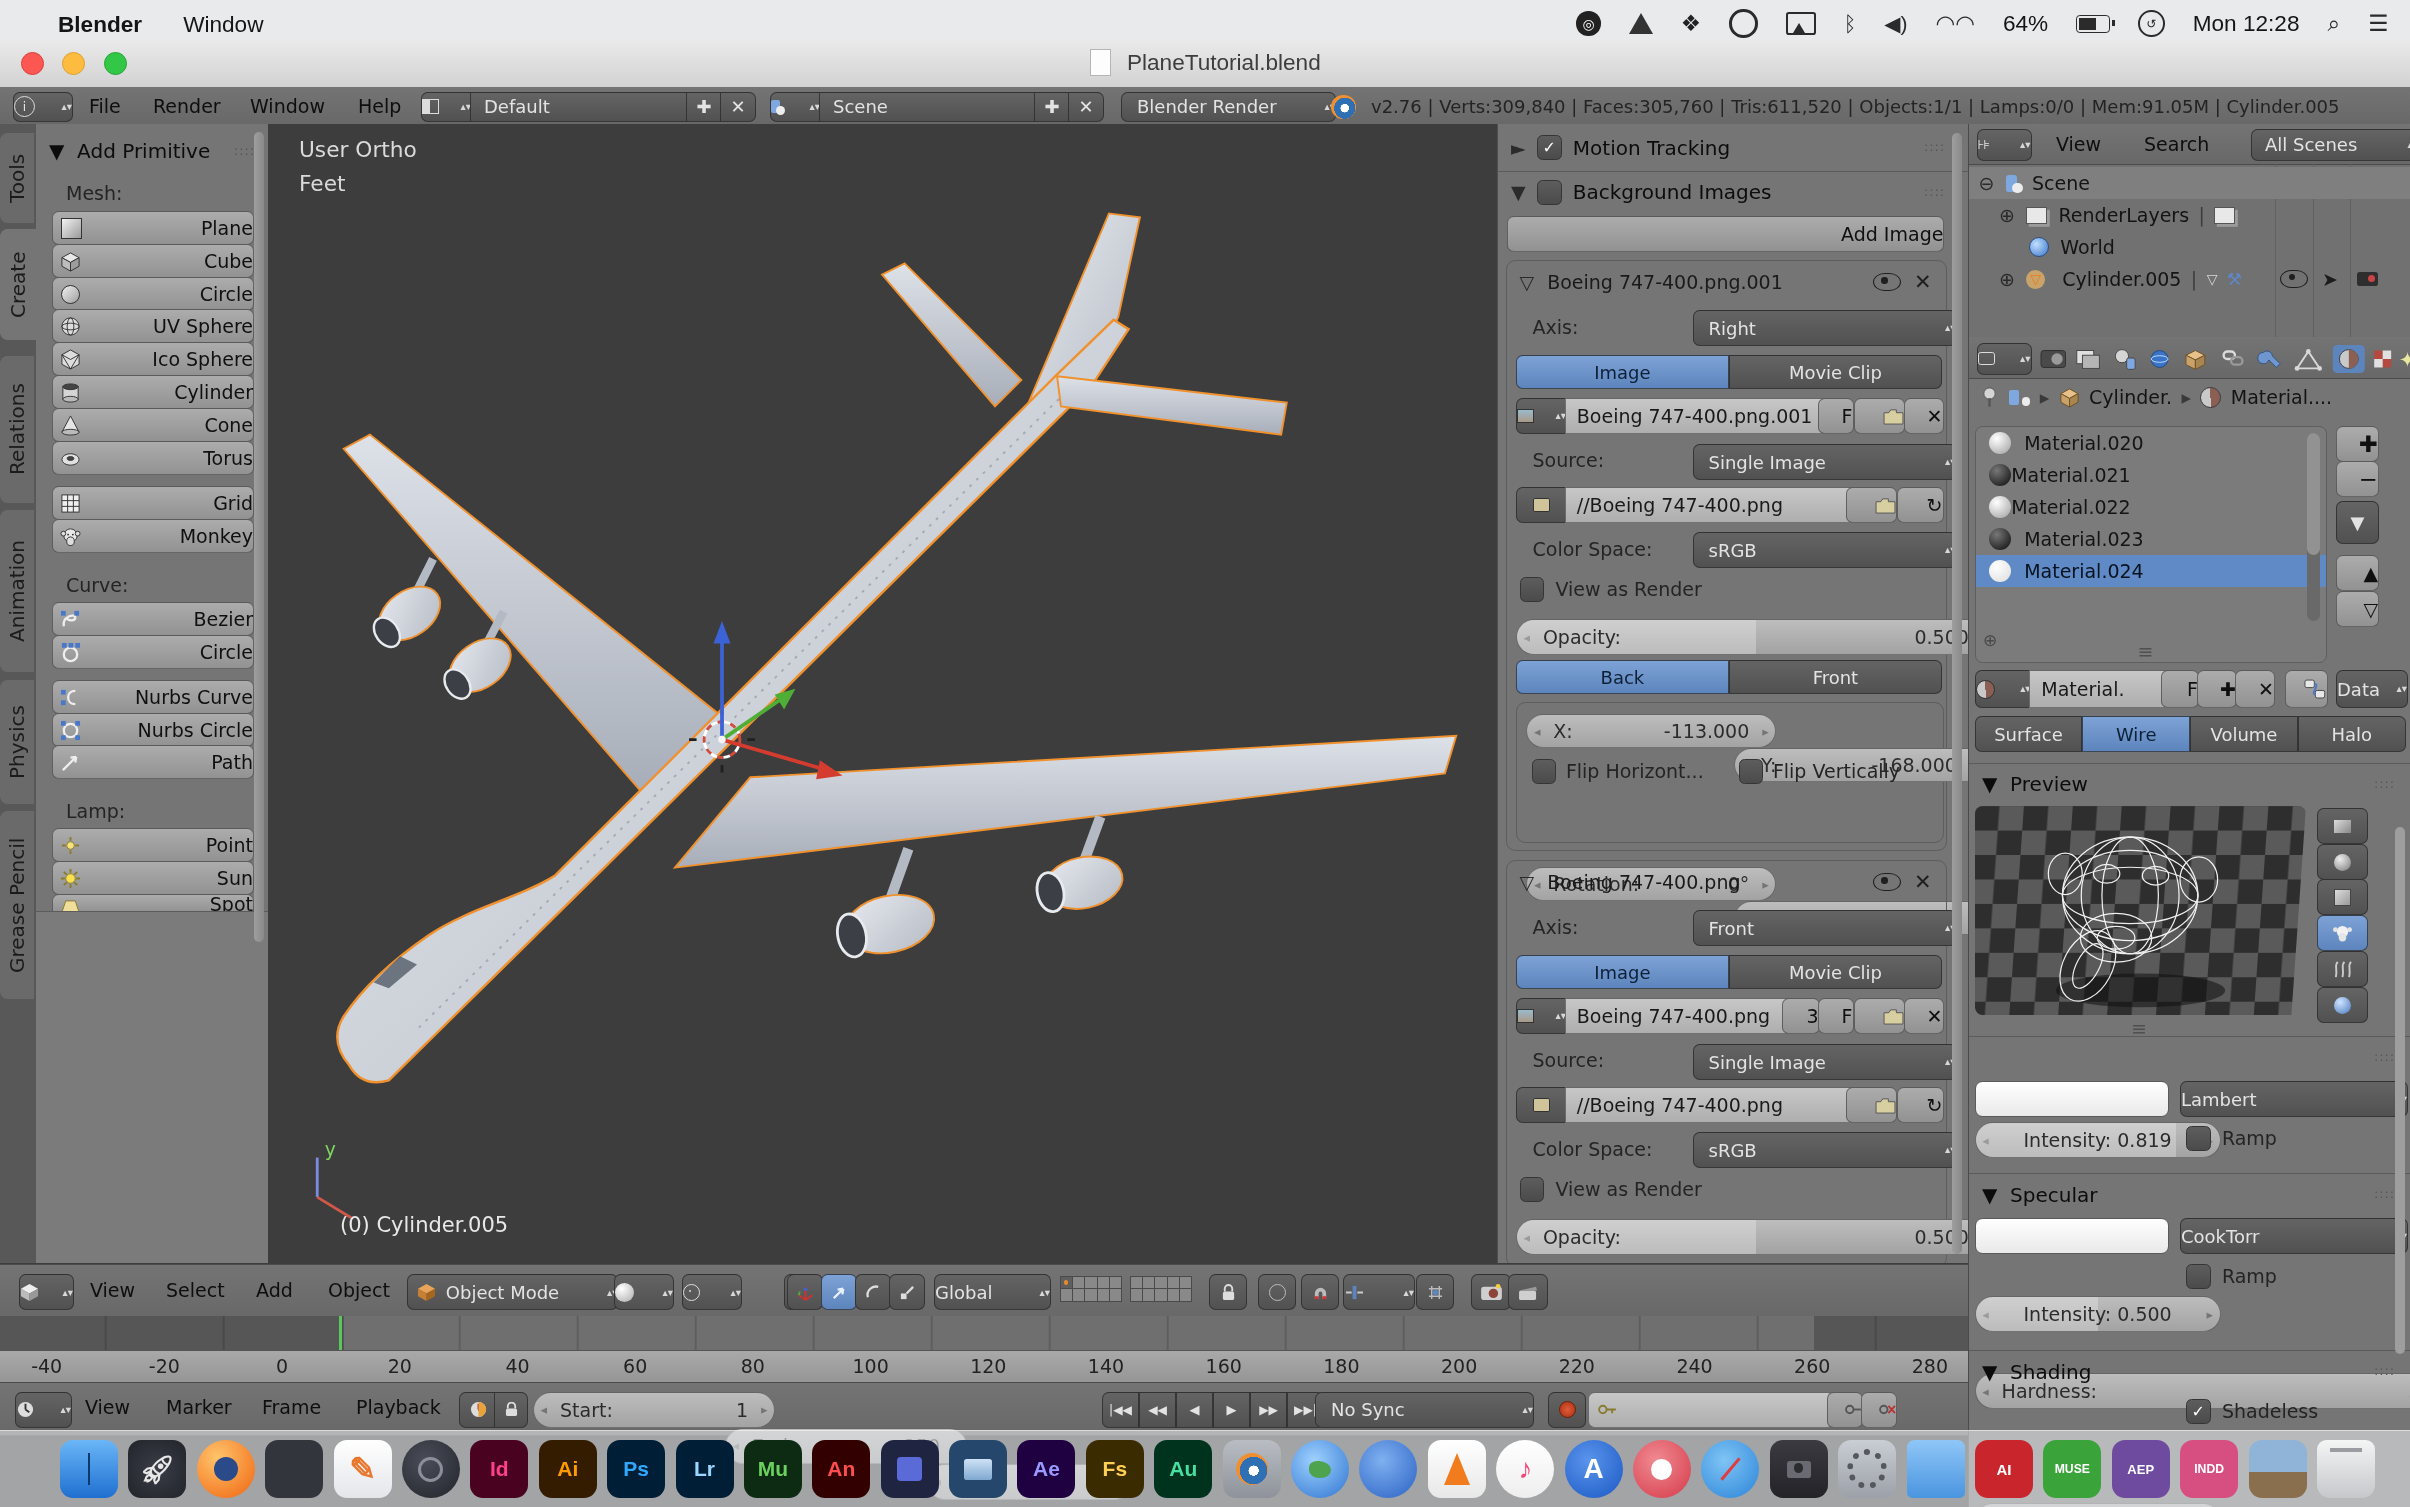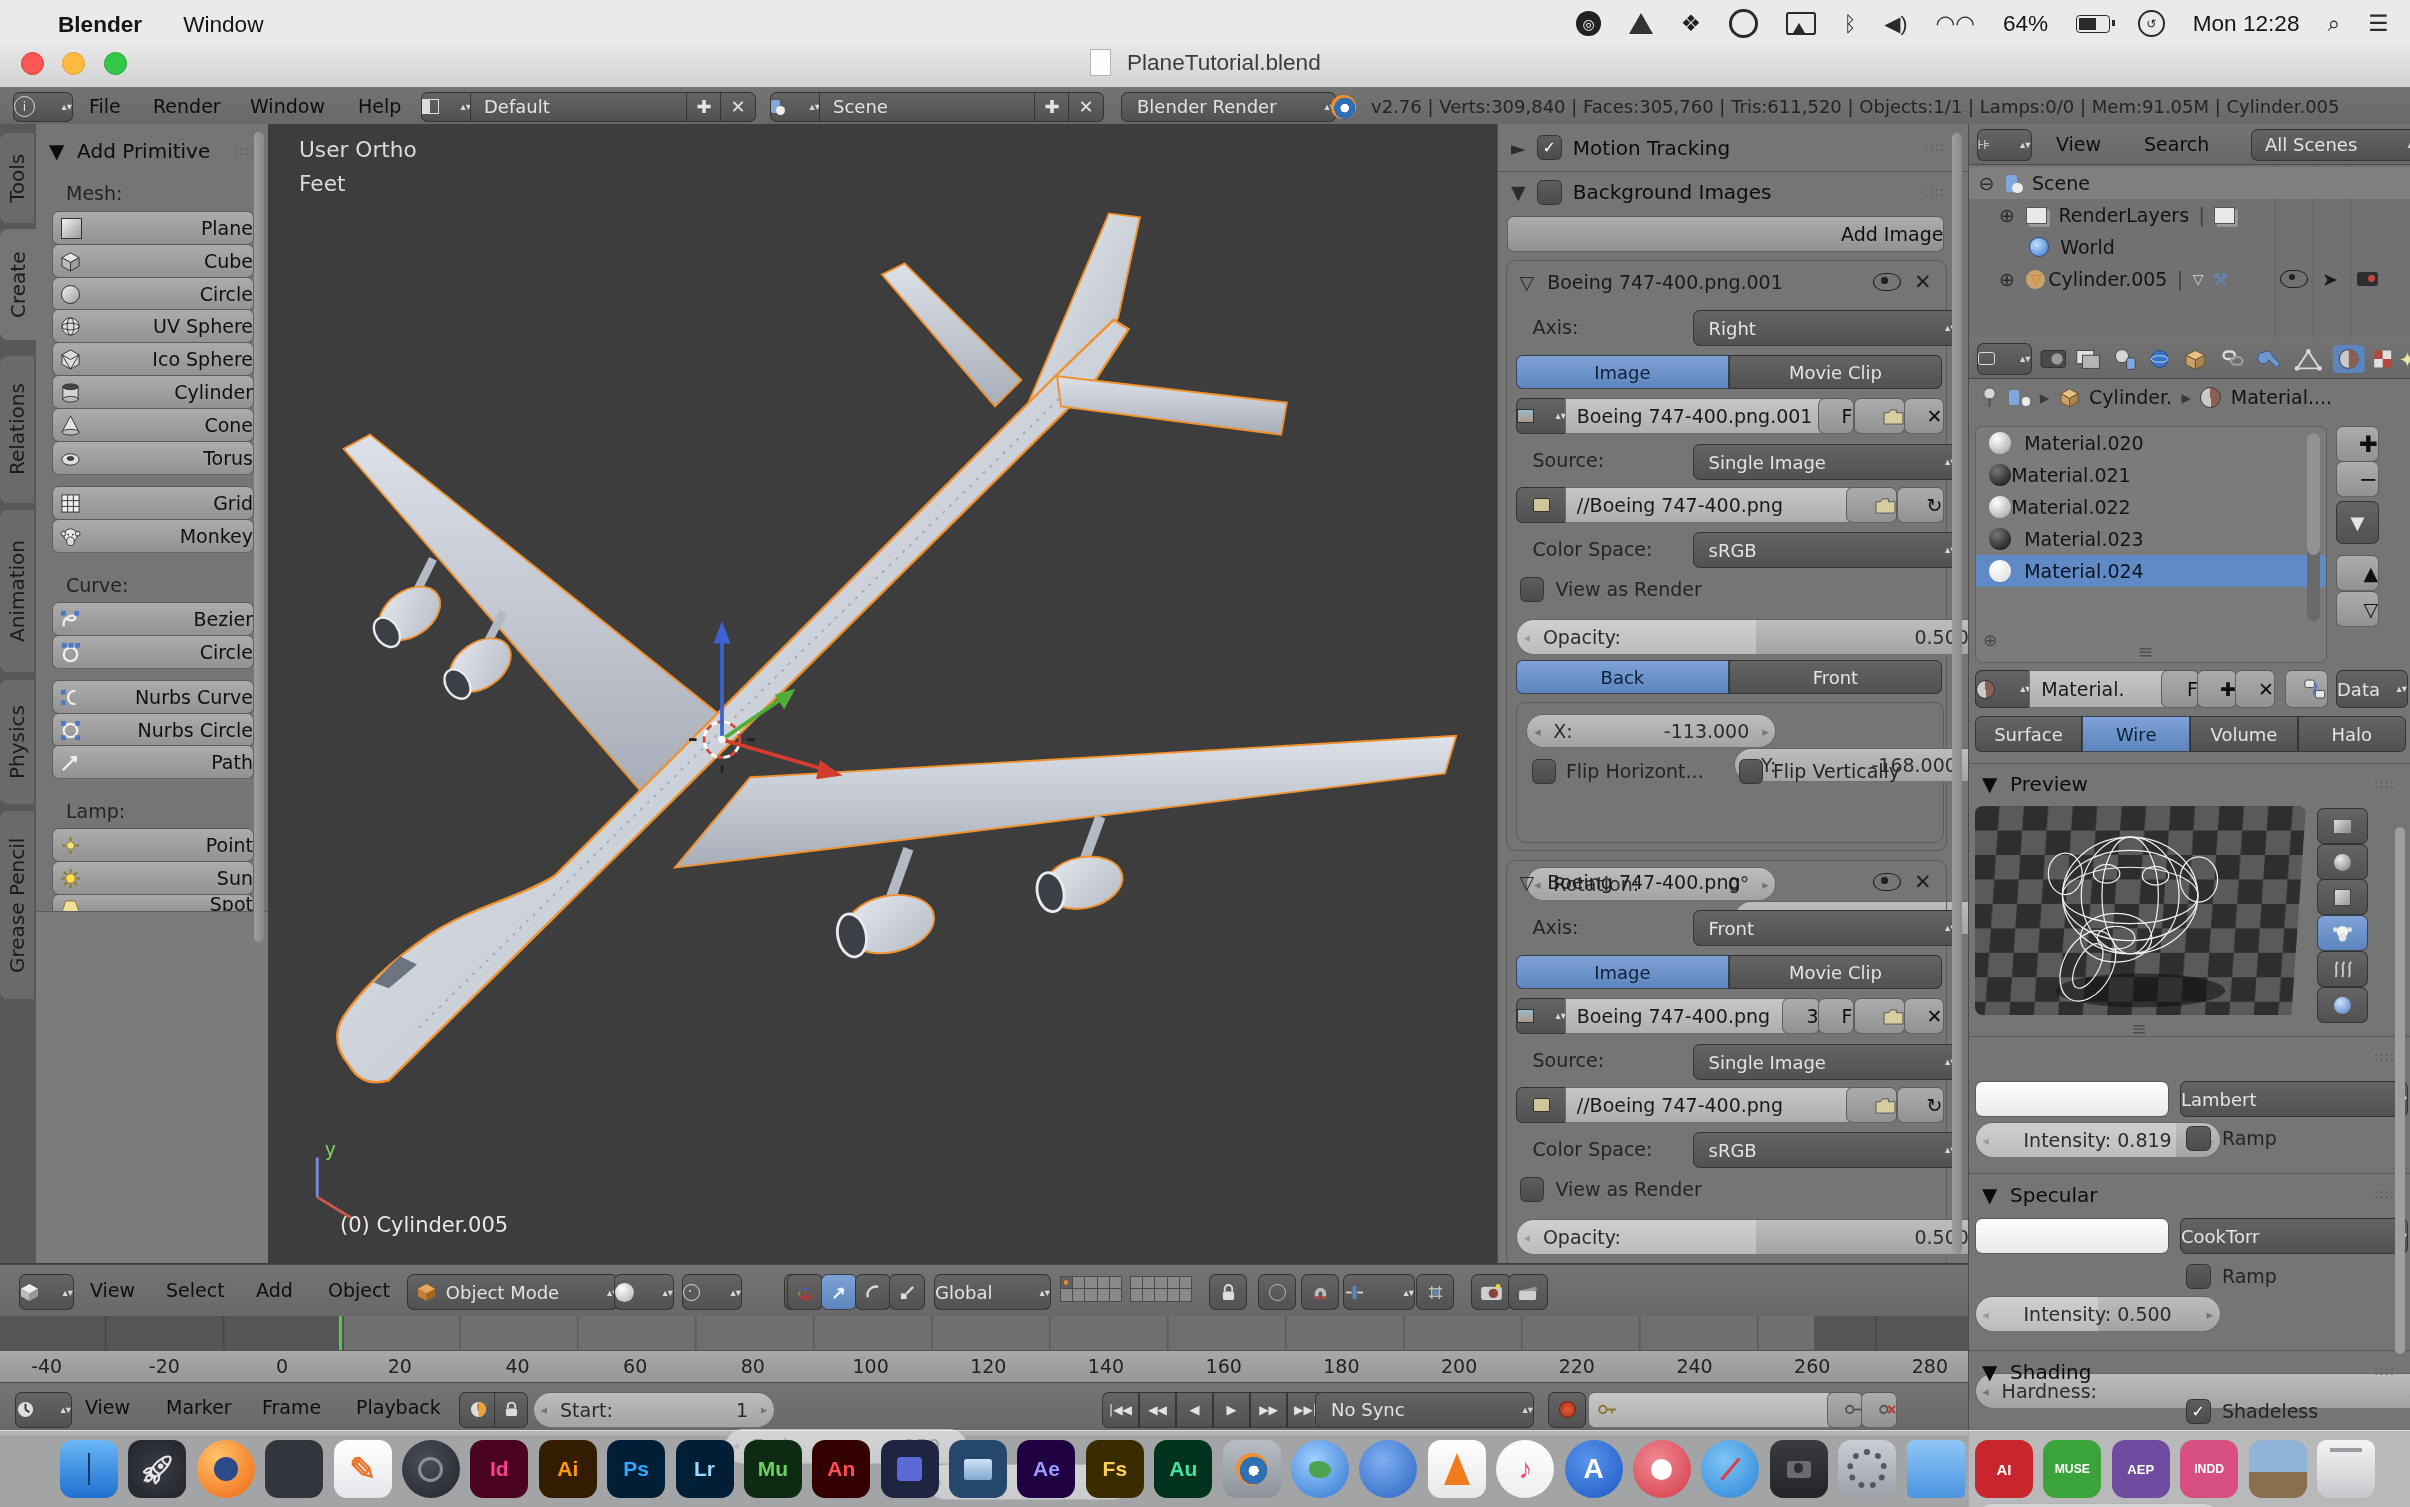--- a/index.html
+++ b/index.html
@@ -589,21 +589,21 @@
     <span style="margin:0 9.4px;color:#3c3c3c">|</span>
     <span style="width:19px;height:15px;background:#e8e8e8;border:0.9px solid #555;display:inline-block;box-shadow:2.8px 2.8px 0 #9b9b9b"></span>
   </div>
   <div class="abs" style="left:0;top:107px;width:443px;height:32px;display:flex;align-items:center">
     <span style="margin-left:60px;width:18px;height:18px;border-radius:50%;background:radial-gradient(circle at 35% 35%,#bfe0ff,#3a74c9);border:0.9px solid #2b4f86;display:inline-block"></span>
     <span style="margin-left:11.3px">World</span>
   </div>
   <div class="abs" style="left:0;top:139px;width:443px;height:32px;display:flex;align-items:center">
     <span style="margin-left:30px;color:#2a2a2a">⊕</span>
     <span style="margin-left:11.3px;width:19px;height:19px;border-radius:50%;background:#c9a36a;display:inline-flex;align-items:center;justify-content:center;color:#e87d1e;font-size:14px">▽</span>
-    <span style="margin-left:3px">Cylinder.005</span>
+    <span style="margin-left:17px">Cylinder.005</span>
     <span style="margin:0 9.4px;color:#3c3c3c">|</span>
     <span style="color:#d8d8d8;font-size:14px">▽</span>
     <span style="margin-left:9.4px;color:#5d89c8;font-size:17px">⚒</span>
     <span class="eye" style="position:absolute;left:311px"></span>
     <span style="position:absolute;left:353px;color:#1c1c1c;font-size:19px">➤</span>
     <span style="position:absolute;left:388px;width:21px;height:14px;background:#2e2e2e;border-radius:2.8px;display:inline-block">
         <span style="position:absolute;right:2.8px;top:2.8px;width:7.5px;height:7.5px;border-radius:50%;background:#c94444"></span>
       </span>
   </div>
 </div>

